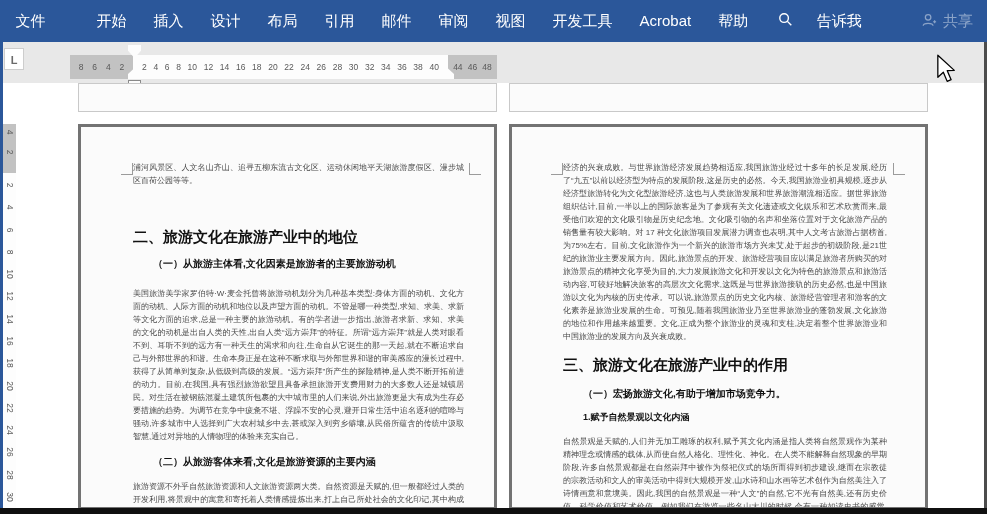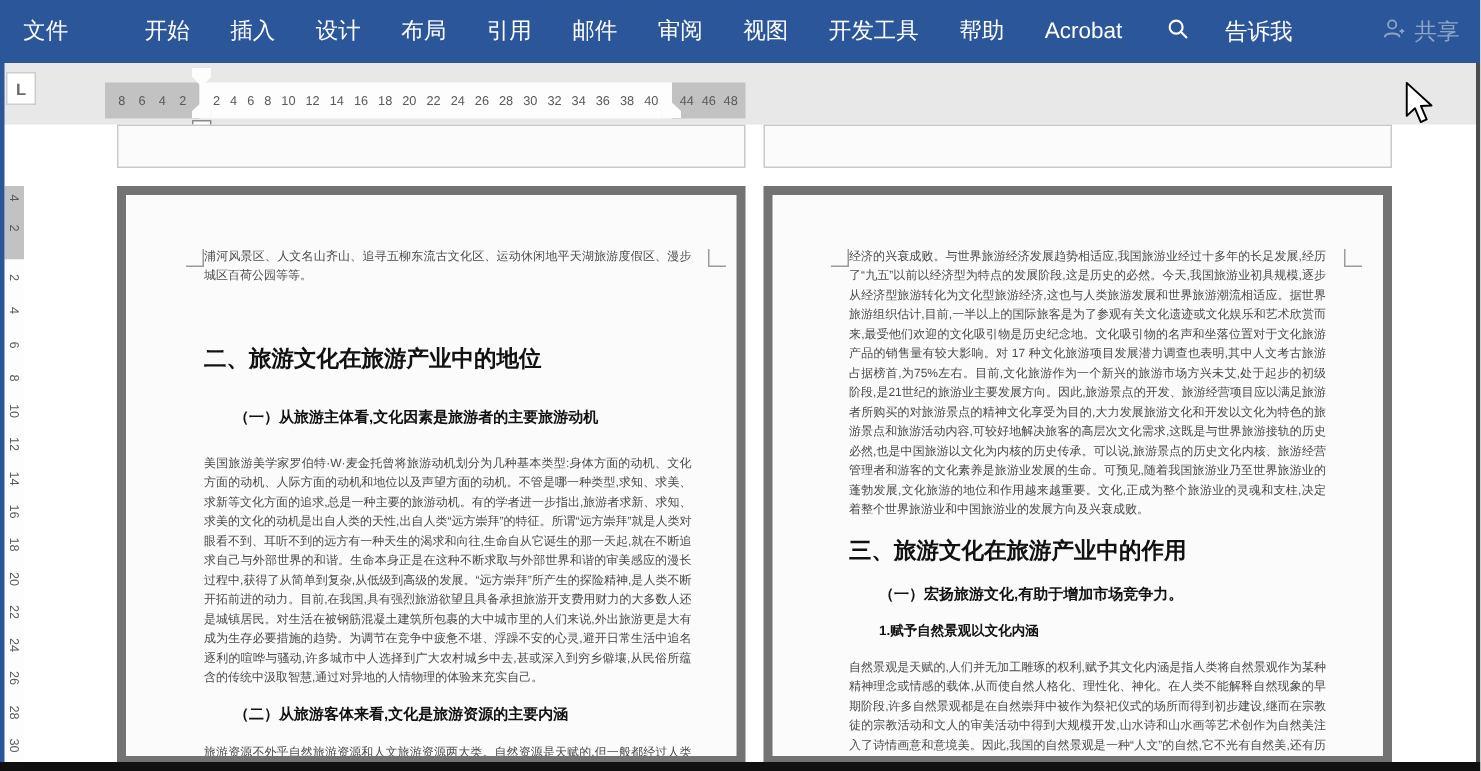--- a/index.html
+++ b/index.html
@@ -48,34 +48,34 @@
   .vruler { position:absolute; left:3px; top:0; width:13px; font-size:8.5px; color:#595959; }
   .vseg { position:absolute; left:0; width:13px; display:flex; flex-direction:column; align-items:center; }
   .vseg span { display:block; transform:rotate(90deg); width:13px; text-align:center; }
   .v-top { top:124px; height:49px; background:#c2c2c2; justify-content:flex-start; padding-top:3px; gap:10px; }
   .v-main { top:173px; height:336px; background:#fdfdfd; justify-content:space-between; padding:7px 0; }
   
   .stub { position:absolute; top:83px; height:29px; width:419px; background:#fbfbfb; border:1px solid #c9c9c9; }
   .stub-l { left:78px; } .stub-r { left:509px; }
   .page {
     position:absolute; top:124px; width:419px; height:386px;
-    background:#fbfbfb; border:6px solid #737373; overflow:hidden;
+    background:#fbfbfb; border:3px solid #737373; overflow:hidden;
     color:#3c3c3c;
   }
   .page-l { left:78px; }
   .page-r { left:509px; }
   .inner-l { padding:34px 30px 0 52px; }
   .inner-r { padding:34px 38px 0 51px; }
   .body {
     font-size:8px; line-height:13px; text-align:justify; word-break:break-all;
     color:#4a4a4a;
   }
   .h2 { font-size:15px; line-height:20px; font-weight:bold; color:#111; margin-top:40px; word-break:break-all; }
   .h2-r { margin-top:12px; }
-  .h3 { font-size:10px; line-height:14px; font-weight:bold; color:#111; margin-top:22px; padding-left:20px; word-break:break-all; }
+  .h3 { font-size:10px; line-height:14px; font-weight:bold; color:#111; margin-top:10px; padding-left:20px; word-break:break-all; }
   .h3-r { margin-top:12px; }
   .h4 { font-size:9px; line-height:13px; font-weight:bold; color:#111; margin-top:10px; padding-left:20px; }
   .mt { margin-top:16px; }
   .mt-s { margin-top:11px; }
   
   .crop { position:absolute; width:12px; height:12px; }
   .crop-tl { border-right:1px solid #9b9b9b; border-bottom:1px solid #9b9b9b; }
   .crop-tr { border-left:1px solid #9b9b9b; border-bottom:1px solid #9b9b9b; }
   
   .edge-left  { position:absolute; left:0; top:0; width:3px; height:514px; background:#2b579a; }
@@ -92,22 +92,22 @@
     <div class="tab tab-file">文件</div>
     <div class="tab">开始</div>
     <div class="tab">插入</div>
     <div class="tab">设计</div>
     <div class="tab">布局</div>
     <div class="tab">引用</div>
     <div class="tab">邮件</div>
     <div class="tab">审阅</div>
     <div class="tab">视图</div>
     <div class="tab">开发工具</div>
+    <div class="tab">Acrobat</div>
     <div class="tab">帮助</div>
-    <div class="tab">Acrobat</div>
     <div class="tellme">
       <span>
         <svg width="15" height="15" viewBox="0 0 16 16">
             <circle cx="6.5" cy="6.5" r="4.6" fill="none" stroke="#ffffff" stroke-width="1.5"></circle>
             <line x1="10" y1="10" x2="14.2" y2="14.2" stroke="#ffffff" stroke-width="1.5"></line>
           </svg>
       </span>
       <span>告诉我</span>
     </div>
     <div class="share">

